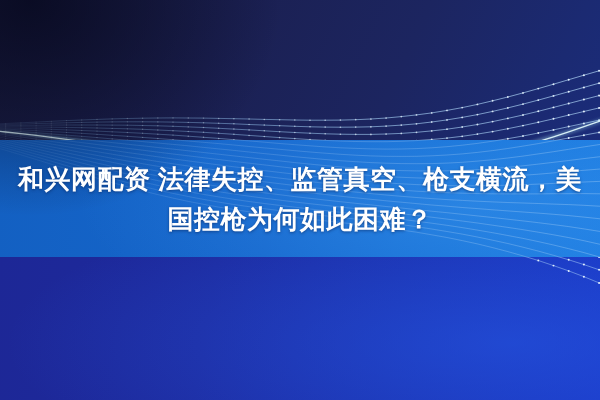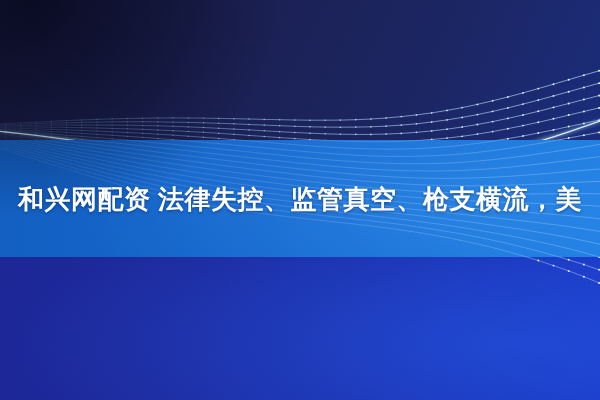--- a/index.html
+++ b/index.html
@@ -1001,15 +1001,16 @@
         <polyline points="629.6,62.3 629.6,75.3 629.6,88.2 629.6,101.2 629.6,114.2 629.6,127.3 629.6,140.5 629.6,153.8 629.6,167.3 629.6,180.9 629.6,194.7 629.6,208.7 629.6,222.8 629.6,237.2 629.6,251.7 629.6,266.5 629.6,281.5 629.6,296.6" fill="none" stroke="url(#lineFadeBand)" stroke-width="0.5"></polyline>
         <polyline points="644.8,58.4 644.8,71.7 644.8,84.9 644.8,98.3 644.8,111.7 644.8,125.2 644.8,138.9 644.8,152.8 644.8,166.9 644.8,181.2 644.8,195.7 644.8,210.4 644.8,225.4 644.8,240.7 644.8,256.2 644.8,271.9 644.8,287.9 644.8,304.2" fill="none" stroke="url(#lineFadeBand)" stroke-width="0.5"></polyline>
         <polyline points="660.0,54.9 660.0,68.4 660.0,82.0 660.0,95.6 660.0,109.5 660.0,123.5 660.0,137.7 660.0,152.2 660.0,166.9 660.0,181.8 660.0,197.1 660.0,212.7 660.0,228.5 660.0,244.7 660.0,261.1 660.0,277.9 660.0,294.9 660.0,312.2" fill="none" stroke="url(#lineFadeBand)" stroke-width="0.5"></polyline>
       </g>
   </svg>
 
   <div class="vignette"></div>
 
   <div class="headline">
     <div class="headline-line">和兴网配资 法律失控、监管真空、枪支横流，美</div>
+    <div class="headline-line">国控枪为何如此困难？</div>
   </div>
 
 </div>
 
 </body></html>

